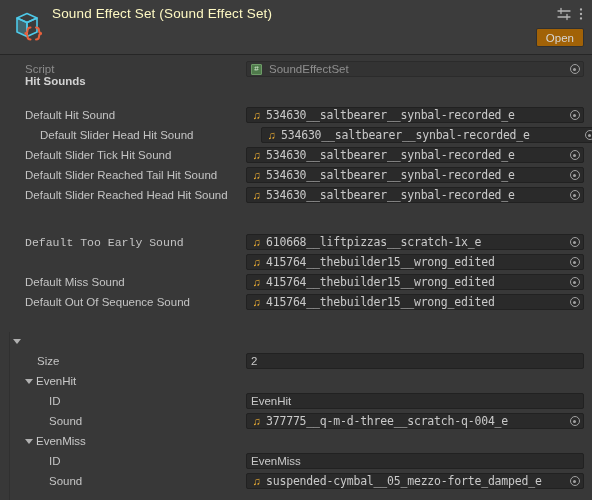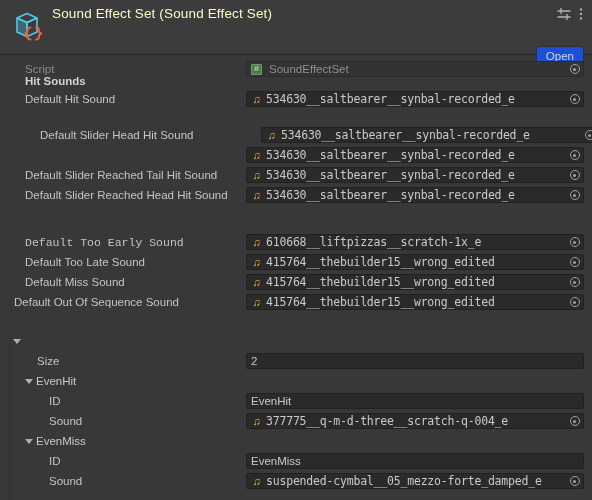--- a/index.html
+++ b/index.html
@@ -26,27 +26,26 @@
     position: absolute; left: 52px; top: 6px;
     font-size: 13.5px; color: #fef9c3; letter-spacing: .15px;
     white-space: nowrap;
   }
   .hdr-btn { position: absolute; cursor: default; }
   .settings-icon { left: 556px; top: 7px; width: 16px; height: 14px; }
   .kebab-icon { left: 576px; top: 7px; width: 10px; height: 14px; }
   .open-button {
     position: absolute; right: 8px; top: 28px;
     height: 19px; min-width: 42px; padding: 0 9px;
-    background: #1d4ed8;
+    background: #a16207;
     border: 1px solid #303030;
     border-radius: 2px;
     color: #d6d6d6; font-size: 11.5px;
     display: flex; align-items: center; justify-content: center;
     cursor: default;
-    margin-top: 18px;
   }
 
   
   .body {
     position: absolute; left: 0; top: 55px; width: 512px; height: 445px;
     background: #383838;
   }
 
   .row {
     position: absolute; left: 0; width: 592px; height: 18px;
@@ -196,21 +195,21 @@
         <span class="picker">
           <span class="picker-ring">
               <span class="picker-dot"></span>
             </span>
         </span>
       </div>
     </div>
 
     <div class="section-header" style="left:25px; top:17px;">Hit Sounds</div>
 
-    <div class="row" style="top:35px;">
+    <div class="row" style="top:51px;">
       <div class="label" style="left:25px;">Default Hit Sound</div>
       <div class="field" style="left:246px; width:338px;">
         <span class="field-icon">
             <span class="note">♫</span>
           </span>
         <span class="field-text">534630__saltbearer__synbal-recorded_e</span>
         <span class="picker">
           <span class="picker-ring">
               <span class="picker-dot"></span>
             </span>
@@ -227,20 +226,21 @@
         <span class="field-text">534630__saltbearer__synbal-recorded_e</span>
         <span class="picker">
           <span class="picker-ring">
               <span class="picker-dot"></span>
             </span>
         </span>
       </div>
     </div>
 
     <div class="row" style="top:91px;">
+      <div class="label" style="left:25px;">Default Slider Tick Hit Sound</div>
       <div class="field" style="left:246px; width:338px;">
         <span class="field-icon">
             <span class="note">♫</span>
           </span>
         <span class="field-text">534630__saltbearer__synbal-recorded_e</span>
         <span class="picker">
           <span class="picker-ring">
               <span class="picker-dot"></span>
             </span>
         </span>
@@ -287,21 +287,20 @@
         <span class="field-text">610668__liftpizzas__scratch-1x_e</span>
         <span class="picker">
           <span class="picker-ring">
               <span class="picker-dot"></span>
             </span>
         </span>
       </div>
     </div>
 
     <div class="row" style="top:198px;">
-      <div class="label" style="left:25px;">Default Too Late Sound</div>
       <div class="field" style="left:246px; width:338px;">
         <span class="field-icon">
             <span class="note">♫</span>
           </span>
         <span class="field-text">415764__thebuilder15__wrong_edited</span>
         <span class="picker">
           <span class="picker-ring">
               <span class="picker-dot"></span>
             </span>
         </span>
@@ -317,21 +316,21 @@
         <span class="field-text">415764__thebuilder15__wrong_edited</span>
         <span class="picker">
           <span class="picker-ring">
               <span class="picker-dot"></span>
             </span>
         </span>
       </div>
     </div>
 
     <div class="row" style="top:238px;">
-      <div class="label" style="left:14px;">Default Out Of Sequence Sound</div>
+      <div class="label" style="left:25px;">Default Out Of Sequence Sound</div>
       <div class="field" style="left:246px; width:338px;">
         <span class="field-icon">
             <span class="note">♫</span>
           </span>
         <span class="field-text">415764__thebuilder15__wrong_edited</span>
         <span class="picker">
           <span class="picker-ring">
               <span class="picker-dot"></span>
             </span>
         </span>

